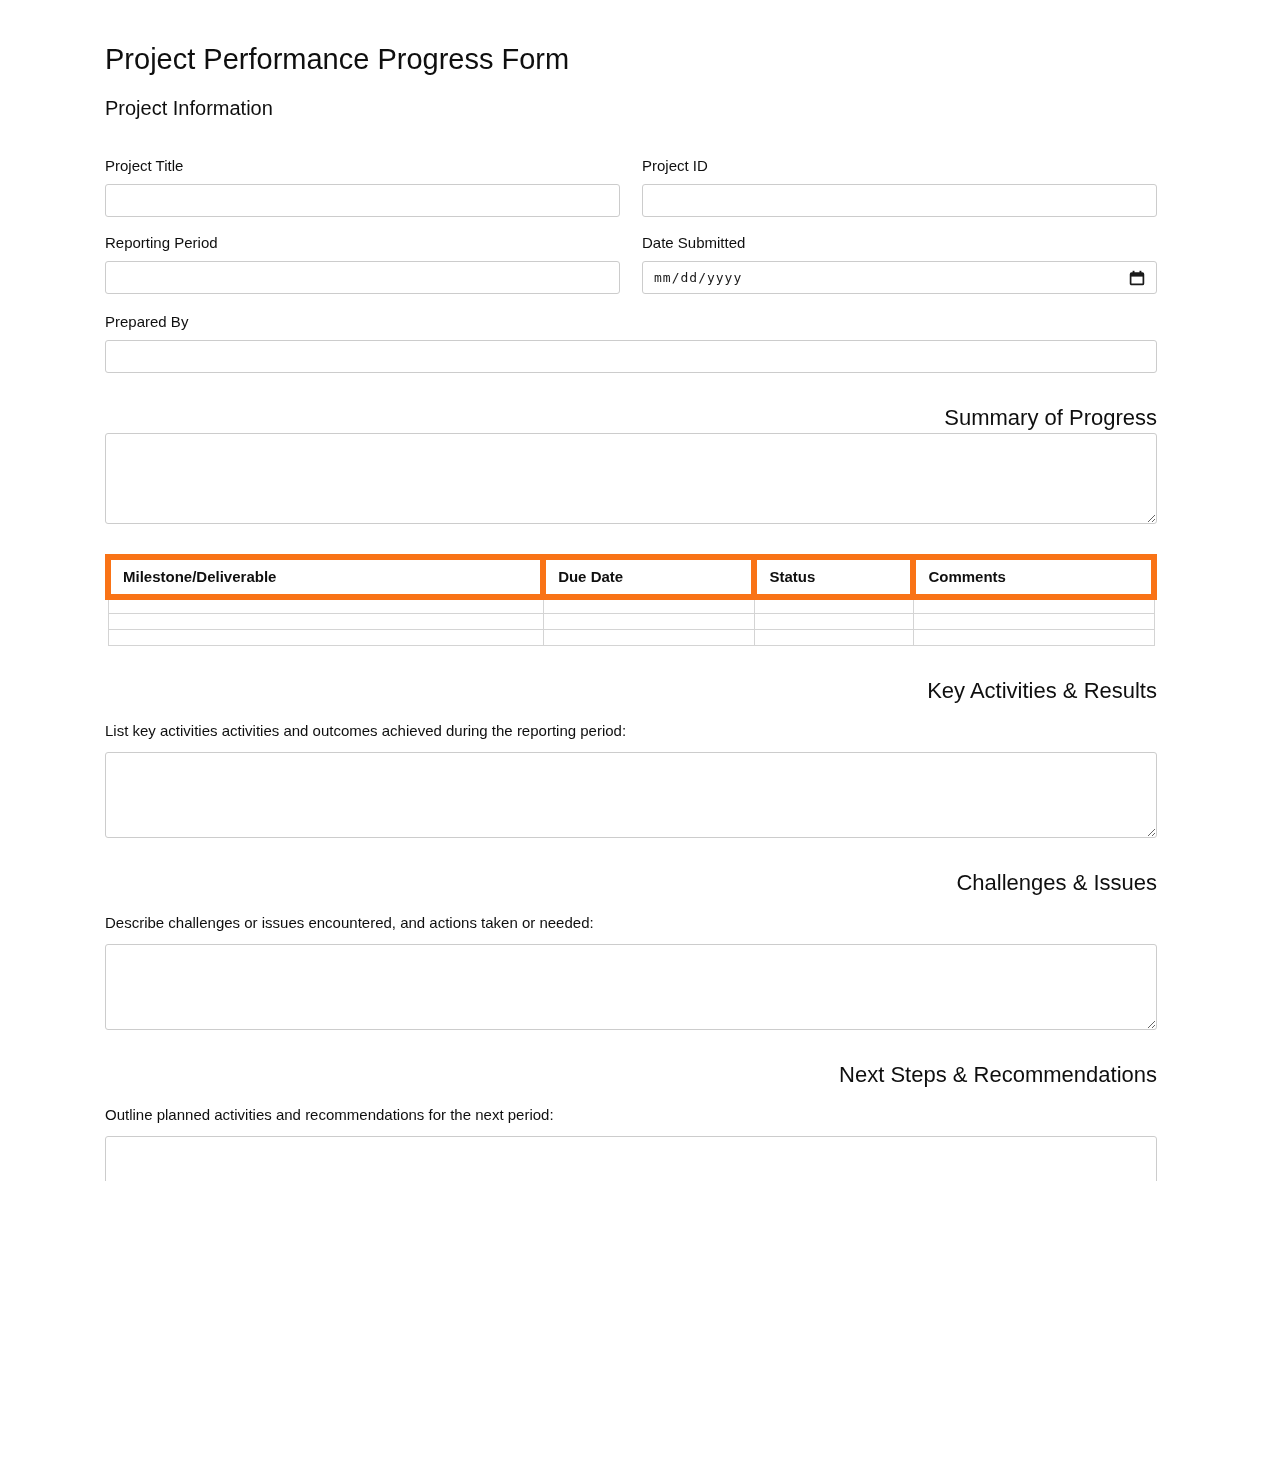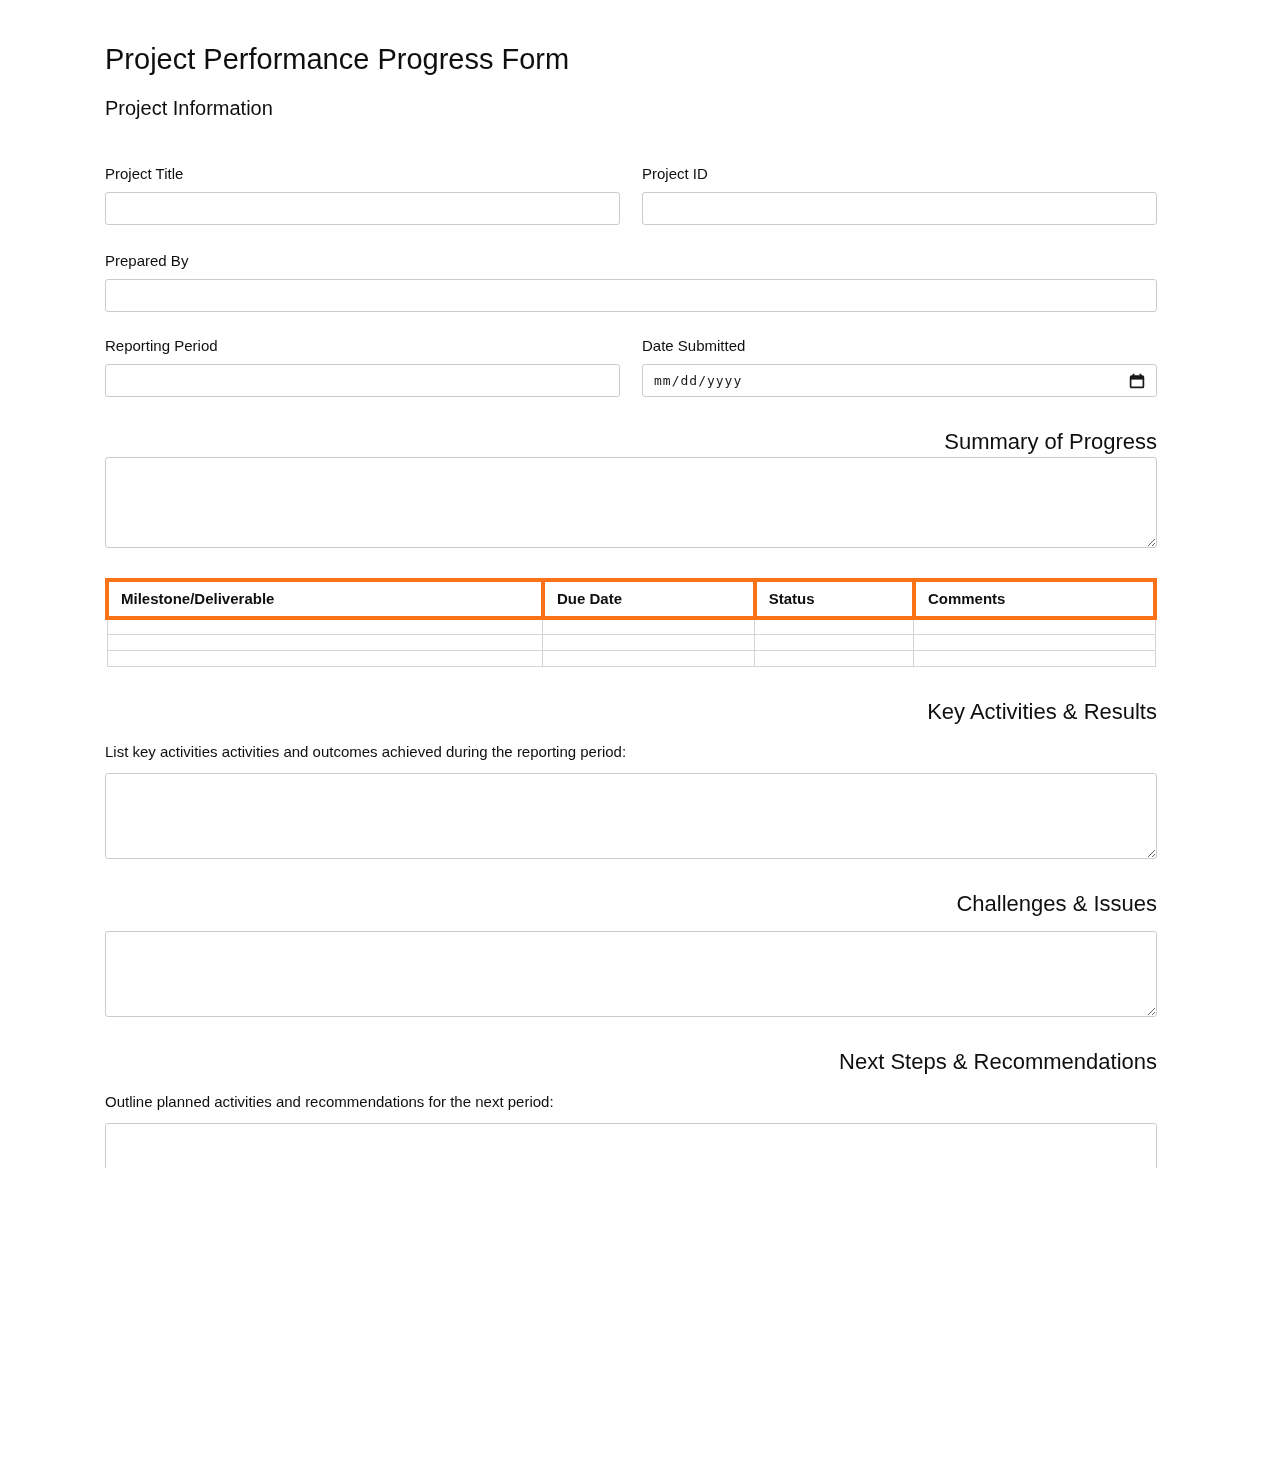--- a/index.html
+++ b/index.html
@@ -32,21 +32,21 @@
     display: grid;
     grid-template-columns: 1fr 1fr;
     column-gap: 22px;
   }
   .field-row + .field-row { margin-top: 17px; }
   .field-row.single { grid-template-columns: 1fr; margin-top: 19px; }
   .field label, .field-label {
     display: block;
     font-size: 15px;
     line-height: 18px;
-    margin: 8px 0 9px 0;
+    margin: 0 0 9px 0;
   }
   .text-input {
     width: 100%;
     height: 33px;
     border: 1px solid #cccccc;
     border-radius: 3px;
     padding: 0 12px;
     font-family: "Liberation Sans", sans-serif;
     font-size: 15px;
     color: #0f0f0f;
@@ -99,21 +99,21 @@
     resize: both;
   }
   textarea.h91 { height: 91px; margin-top: 0; }
   textarea.h86 { height: 86px; margin-top: 12px; }
   .milestones-table {
     width: 100%;
     border-collapse: collapse;
     margin-top: 21px;
   }
   .milestones-table th {
-    border: 4px solid #f97316;
+    border: 6px solid #f97316;
     text-align: left;
     font-size: 15px;
     line-height: 18px;
     font-weight: 700;
     padding: 8px 12px;
   }
   .milestones-table td {
     border: 1px solid #d4d4d4;
     height: 16px;
     padding: 0 12px;
@@ -140,27 +140,20 @@
   <h2 class="subheading">Project Information</h2>
 
   <div class="form-grid">
     <div class="field-row">
       <div class="field">
         <label>Project Title</label>
         <input class="text-input" type="text" value="" style="">
       </div>
       <div class="field">
         <label>Project ID</label>
-        <input class="text-input" type="text" value="" style="">
-      </div>
-    </div>
-
-    <div class="field-row single">
-      <div class="field">
-        <label>Prepared By</label>
         <input class="text-input" type="text" value="" style="">
       </div>
     </div>
 
     <div class="field-row">
       <div class="field">
         <label>Reporting Period</label>
         <input class="text-input" type="text" value="" style="">
       </div>
       <div class="field">
@@ -171,20 +164,27 @@
             <svg width="16" height="16" viewBox="0 0 16 16">
               <rect x="1.6" y="3.2" width="12.8" height="11.2" rx="1" fill="none" stroke="#1a1a1a" stroke-width="1.7"></rect>
               <rect x="1.6" y="3.2" width="12.8" height="3.4" fill="#1a1a1a"></rect>
               <rect x="3.6" y="0.8" width="1.9" height="2.6" fill="#1a1a1a"></rect>
               <rect x="10.5" y="0.8" width="1.9" height="2.6" fill="#1a1a1a"></rect>
             </svg>
           </span>
         </div>
       </div>
     </div>
+
+    <div class="field-row single">
+      <div class="field">
+        <label>Prepared By</label>
+        <input class="text-input" type="text" value="" style="">
+      </div>
+    </div>
   </div>
 
   <div class="section">
     <h2 class="section-title">Summary of Progress</h2>
     <textarea class="box h91" style=""></textarea>
   </div>
 
   <div class="section">
     <table class="milestones-table">
       <thead>
@@ -219,20 +219,21 @@
   </div>
 
   <div class="section">
     <h2 class="section-title">Key Activities &amp; Results</h2>
     <p class="prompt">List key activities activities and outcomes achieved during the reporting period:</p>
     <textarea class="box h86" style=""></textarea>
   </div>
 
   <div class="section">
     <h2 class="section-title">Challenges &amp; Issues</h2>
+    <p class="prompt">Describe challenges or issues encountered, and actions taken or needed:</p>
     <textarea class="box h86" style=""></textarea>
   </div>
 
   <div class="section">
     <h2 class="section-title">Next Steps &amp; Recommendations</h2>
     <p class="prompt">Outline planned activities and recommendations for the next period:</p>
     <div class="clip-last">
       <textarea class="box" style=""></textarea>
     </div>
   </div>

